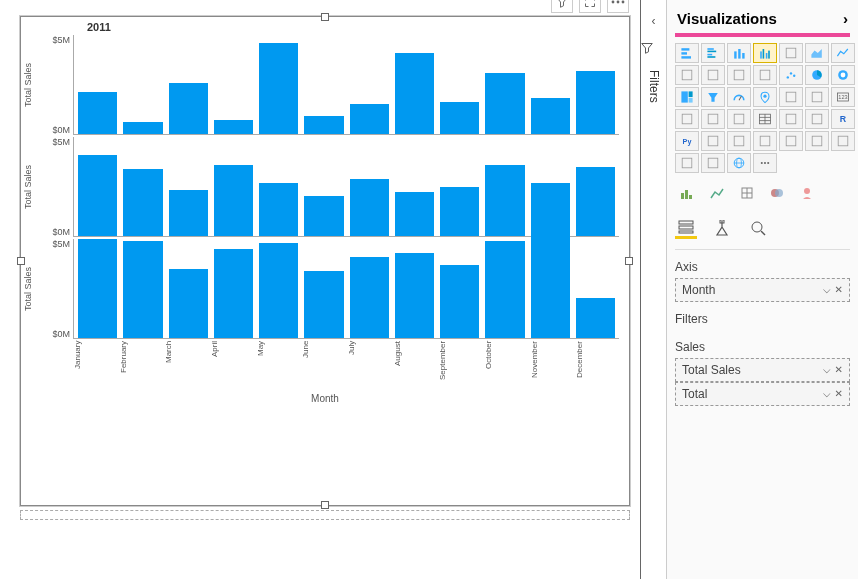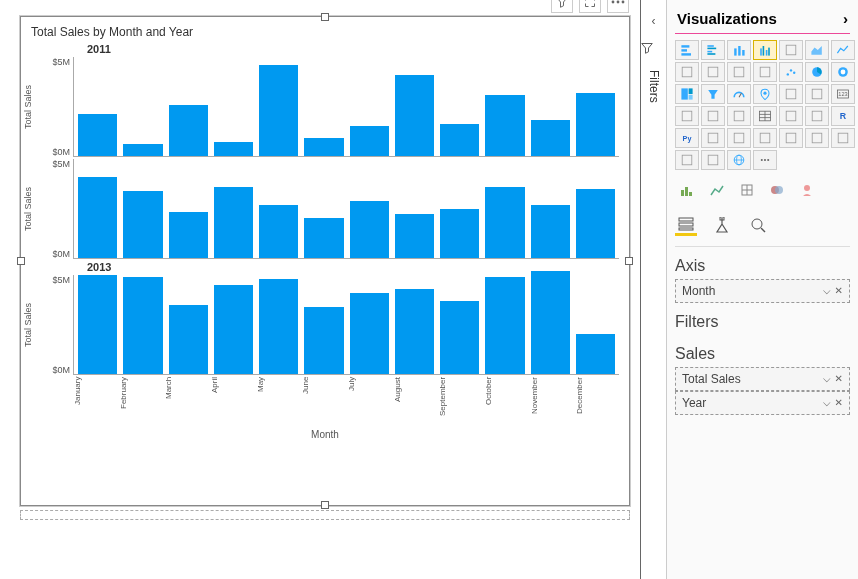--- a/index.html
+++ b/index.html
@@ -23,31 +23,31 @@
   .xaxis { display:flex; padding-left:42px; padding-right:4px; gap:6px; }
   .xlabel { flex:1; font-size:8px; color:#555; writing-mode: vertical-rl; transform: rotate(180deg); text-align:right; height:50px; white-space:nowrap; }
   .xaxis-title { text-align:center; font-size:10px; color:#555; margin-top:2px; }
   .dashed { border:1px dashed #aaa; height:10px; margin-top:4px; width:610px;}
   
   .right-panel { position:absolute; left:640px; top:0; width:218px; height:579px; border-left:1px solid #666; background:#fafafa; }
   .collapse-bar { position:absolute; left:0; top:0; width:26px; height:579px; border-right:1px solid #ccc; background:#fff; }
   .collapse-bar .chev { text-align:center; padding-top:14px; color:#555; font-size:12px;}
   .collapse-bar .vlabel { writing-mode: vertical-rl; font-size:12px; color:#333; margin-top:16px; margin-left:6px;}
   .pane-content { margin-left:26px; padding:0 8px; }
-  .pane-title { font-size:15px; font-weight:600; padding:10px 2px 6px 2px; display:flex; justify-content:space-between; align-items:center; border-bottom:1px solid #ec4899;}
+  .pane-title { font-size:15px; font-weight:600; padding:10px 2px 6px 2px; display:flex; justify-content:space-between; align-items:center; border-bottom:4px solid #ec4899;}
   .viz-grid { display:grid; grid-template-columns: repeat(7, 24px); gap:2px; padding:6px 0; }
   .viz-grid .cell { width:24px; height:20px; background:#f3f3f3; border:1px solid #ccc; display:flex; align-items:center; justify-content:center; font-size:9px; color:#333; overflow:hidden; }
   .viz-grid .cell.sel { background:#fff3c9; border-color:#d9b300; }
   .viz-grid .cell .inner { transform: scale(0.8); }
   .viz-grid2 { display:grid; grid-template-columns: repeat(5, 24px); gap:6px; padding:4px 0 8px 0; }
   .viz-grid2 .cell2 { width:24px; height:20px; display:flex; align-items:center; justify-content:center; font-size:12px; color:#666; }
   .field-tabs { display:flex; gap:14px; padding:6px 0 10px 0; border-bottom:1px solid #ddd; }
   .field-tabs .ticon { width:22px; height:22px; display:flex; align-items:center; justify-content:center; color:#555; }
   .field-tabs .ticon.active { border-bottom:3px solid #f2c811; }
-  .well-label { font-size:16px; color:#444; padding:10px 0 4px 0;}
+  .well-label { font-size:12px; color:#444; padding:10px 0 4px 0;}
   .well { border:1px dashed #999; background:#f5f5f5; padding:4px 6px; font-size:12px; color:#444; display:flex; justify-content:space-between; align-items:center; min-height:22px;}
   .well.empty { background:#fff; border:1px dashed #bbb; color:#888;}
   .well-actions { display:flex; gap:4px; color:#666; font-size:10px;}
   
   svg { display:block; }
 </style>
 </head>
 <body>
 
 <div class="canvas">
@@ -70,21 +70,20 @@
             <circle cx="12" cy="2" r="1.4" fill="#666"></circle>
           </svg>
         </div>
     </div>
     <div class="viz-handles">
       <div class="h h-n"></div>
       <div class="h h-s"></div>
       <div class="h h-e"></div>
       <div class="h h-w"></div>
     </div>
-    <div class="viz-title">Total Sales by Month and Year</div>
     <div class="chart-area" id="chart-area">
         <div class="subchart">
           <div class="year-label">2011</div>
           <div class="plot-row">
             <div class="yaxis">
               <div class="yaxis-title">Total Sales</div>
               <span>$5M</span>
               <span>$0M</span>
             </div>
             <div class="bars">
@@ -120,21 +119,20 @@
               <div class="bar" title="July: 2.9" style="height: 58%;"></div>
               <div class="bar" title="August: 2.2" style="height: 44%;"></div>
               <div class="bar" title="September: 2.5" style="height: 50%;"></div>
               <div class="bar" title="October: 3.6" style="height: 72%;"></div>
               <div class="bar" title="November: 2.7" style="height: 54%;"></div>
               <div class="bar" title="December: 3.5" style="height: 70%;"></div>
             </div>
           </div>
         </div>
         <div class="subchart">
-          <div class="year-label">2013</div>
           <div class="plot-row">
             <div class="yaxis">
               <div class="yaxis-title">Total Sales</div>
               <span>$5M</span>
               <span>$0M</span>
             </div>
             <div class="bars">
               <div class="bar" title="January: 5" style="height: 100%;"></div>
               <div class="bar" title="February: 4.9" style="height: 98%;"></div>
               <div class="bar" title="March: 3.5" style="height: 70%;"></div>
@@ -477,20 +475,20 @@
     <div class="well-label">Sales</div>
     <div class="well">
       <span>Total Sales</span>
       <span class="well-actions">
           <span>⌵</span>
           <span>✕</span>
         </span>
     </div>
 
     <div class="well">
-      <span>Year</span>
+      <span>Total</span>
       <span class="well-actions">
           <span>⌵</span>
           <span>✕</span>
         </span>
     </div>
   </div>
 </div>
 
 </body></html>

